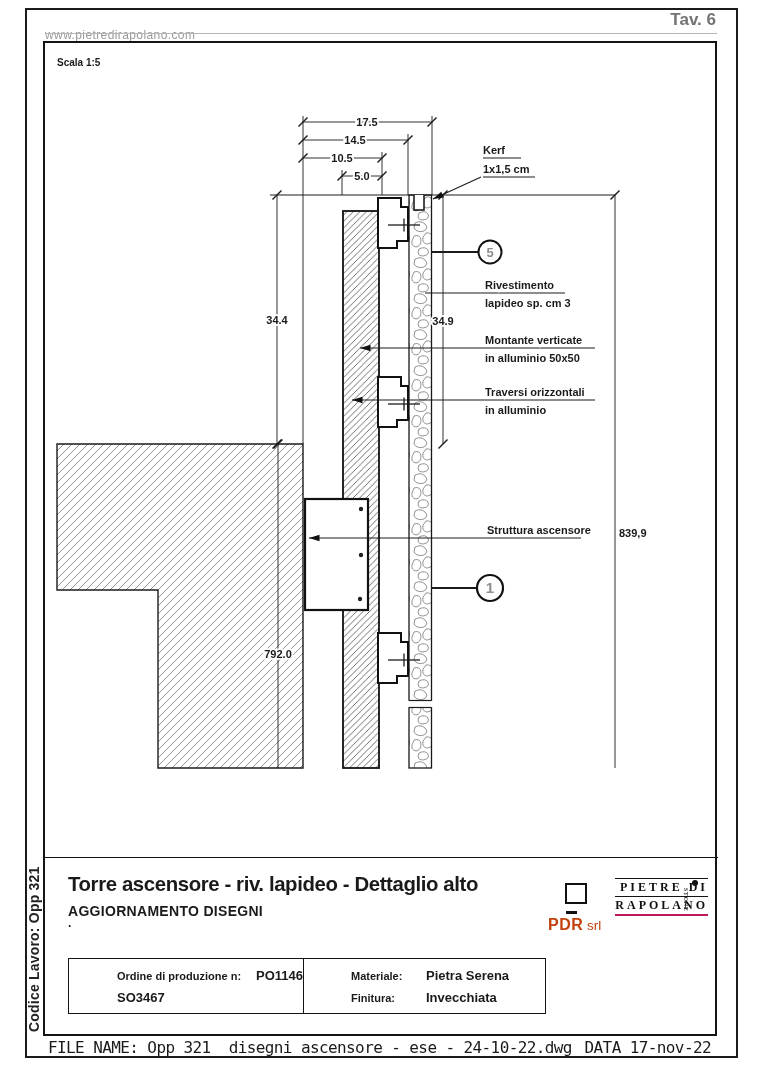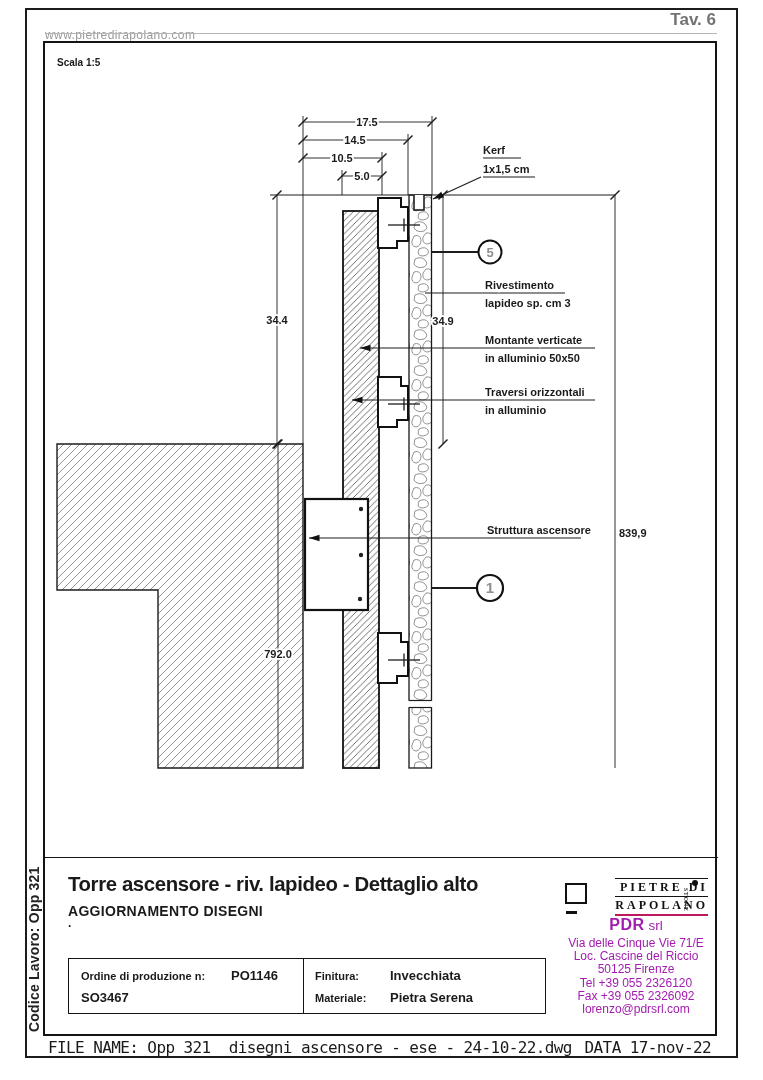--- a/index.html
+++ b/index.html
@@ -22,33 +22,33 @@
   .drawing{left:43px;top:41px;}
   
   .tb-divider{left:43px;top:857px;width:675px;height:0;border-top:1.4px solid #141414;}
   .tb-title{left:68px;top:872px;font-size:21px;font-weight:700;letter-spacing:-.4px;transform:scaleX(.97);transform-origin:0 0;white-space:nowrap;}
   .tb-subtitle{left:68px;top:903px;font-size:14px;font-weight:700;letter-spacing:.3px;}
   .tb-note{left:68px;top:916px;font-size:12px;font-weight:700;}
   .order-table{left:68px;top:958px;width:476px;height:54px;border:1.7px solid #141414;display:flex;}
   .order-col{padding-top:6px;font-size:13px;font-weight:600;line-height:22px;white-space:nowrap;}
   .order-col.left{width:222px;padding-left:12px;border-right:1.6px solid #141414;}
   .order-col.right{flex:1;padding-left:11px;}
-  .order-row{display:flex;}
+  .order-row{display:flex;margin-left:36px;}
   .order-row .lbl{display:inline-block;}
   .order-col.left .lbl{width:150px;}
   .order-col.right .lbl{width:75px;}
   
   .logo-square{left:565px;top:883px;width:18px;height:17px;border:2.5px solid #111;}
   .logo-dash{left:566px;top:911px;width:11px;height:2.5px;background:#111;}
   .logo-text{left:595px;top:878px;width:93px;font-family:"Liberation Serif",serif;font-weight:700;font-size:12px;letter-spacing:3px;text-align:right;color:#111;border-bottom:2px solid #be185d;margin-left:20px;}
   .logo-text .l1{border-top:1.5px solid #111;border-bottom:1.5px solid #111;padding:1px 0;}
   .logo-text .l2{padding:1px 0;}
   .logo-vert{left:689px;top:888px;transform:rotate(90deg);transform-origin:0 0;font-size:5.5px;font-weight:700;letter-spacing:1px;color:#111;font-family:"Liberation Serif",serif;}
   .logo-dot{left:692px;top:880px;width:6px;height:6px;border-radius:50%;background:#111;}
-  .company{left:548px;top:916px;width:176px;text-align:center;color:#a21caf;}
+  .company{left:548px;top:916px;width:176px;color:#c2410c;}
   .company .pdr-line{font-size:13.5px;margin-bottom:3px;}
   .company .pdr-line b{font-size:16px;font-weight:700;letter-spacing:.5px;}
   .company .addr{font-size:12px;line-height:13.2px;}
 </style>
 </head>
 <body>
 
 <div class="abs outer-border"></div>
 <div class="abs website">www.pietredirapolano.com</div>
 <div class="abs sheet-no">Tav. 6</div>
@@ -224,44 +224,36 @@
     <div class="order-row">
       <span class="lbl">Ordine di produzione n:</span>
       <span>PO1146</span>
     </div>
     <div class="order-row">
       <span>SO3467</span>
     </div>
   </div>
   <div class="order-col right">
     <div class="order-row">
+      <span class="lbl">Materiale:</span>
+      <span>Pietra Serena</span>
+    </div>
+    <div class="order-row">
       <span class="lbl">Finitura:</span>
       <span>Invecchiata</span>
-    </div>
-    <div class="order-row">
-      <span class="lbl">Materiale:</span>
-      <span>Pietra Serena</span>
     </div>
   </div>
 </div>
 
 <div class="abs logo-square"></div>
 <div class="abs logo-dash"></div>
 <div class="abs logo-text">
   <div class="l1">PIETRE DI</div>
   <div class="l2">RAPOLANO</div>
 </div>
 <div class="abs logo-vert">STONE</div>
 <div class="abs logo-dot"></div>
 <div class="abs company">
   <div class="pdr-line"><b>PDR</b><span> srl</span></div>
-  <div class="addr">
-    <div>Via delle Cinque Vie 71/E</div>
-    <div>Loc. Cascine del Riccio</div>
-    <div>50125 Firenze</div>
-    <div>Tel +39  055 2326120</div>
-    <div>Fax +39 055 2326092</div>
-    <div>lorenzo@pdrsrl.com</div>
-  </div>
 </div>
 
 <div class="abs footer-text file-name">FILE NAME: Opp 321  disegni ascensore - ese - 24-10-22.dwg</div>
 <div class="abs footer-text plot-date">DATA 17-nov-22</div>
 
 </body></html>

